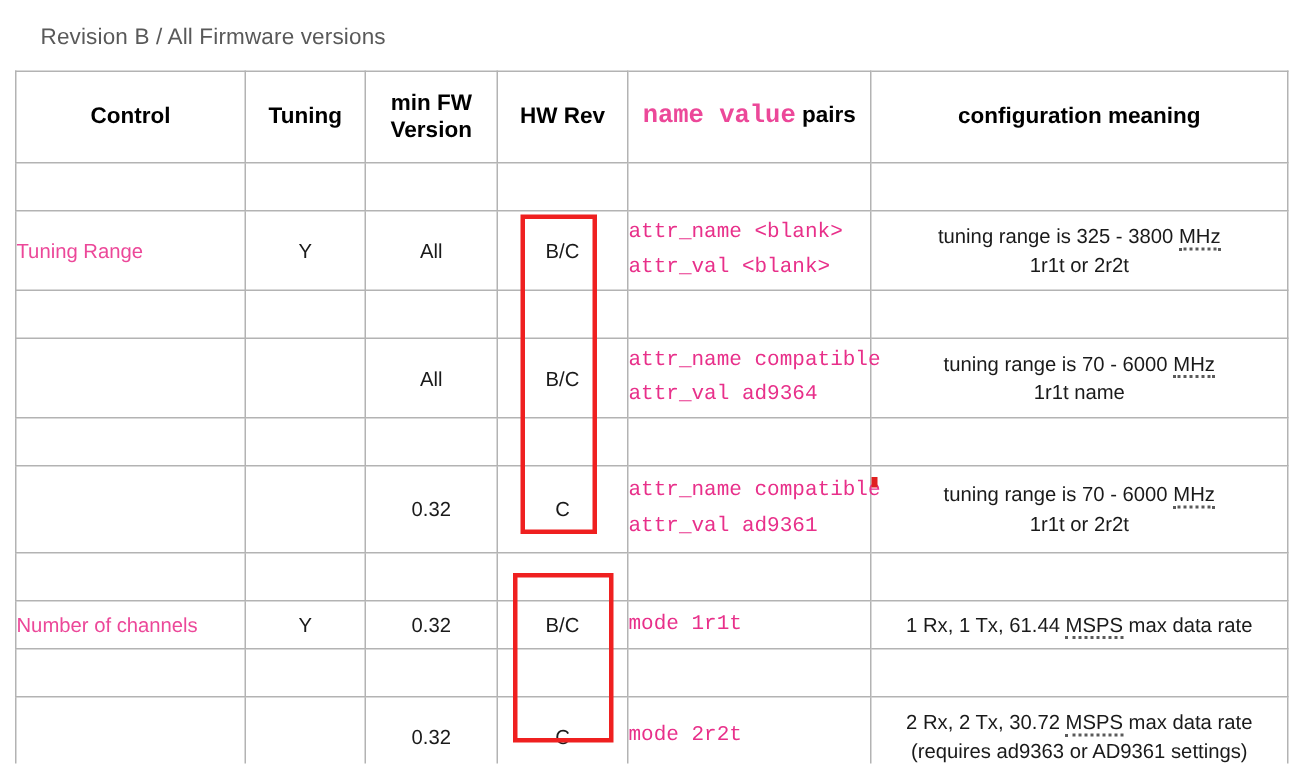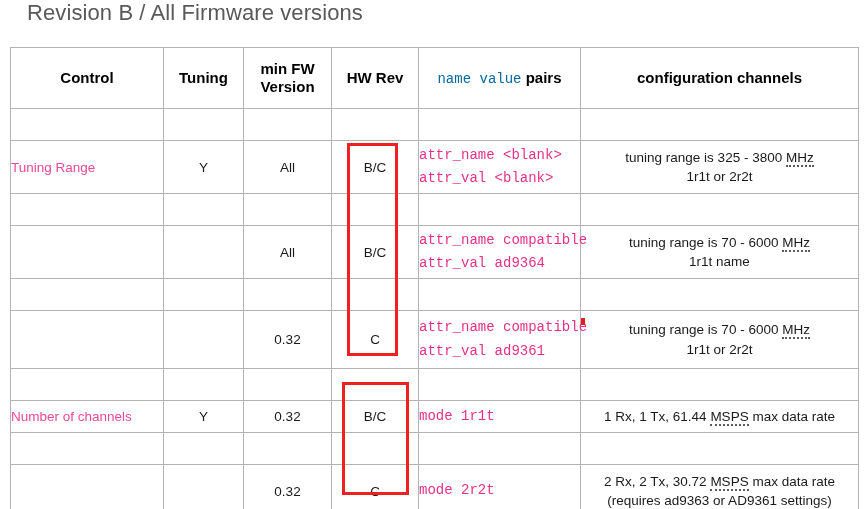--- a/index.html
+++ b/index.html
@@ -21,23 +21,23 @@
     position: relative;
     width: 867px;
     height: 509px;
     background: #ffffff;
   }
 
   
   .doc-title {
     position: absolute;
     left: 27px;
-    top: 0;
+    top: 16px;
     font-family: "Liberation Sans", sans-serif;
-    font-size: 22px;
+    font-size: 15px;
     font-weight: 400;
     color: #595959;
     letter-spacing: 0.1px;
     white-space: nowrap;
   }
 
   
   .table-wrap {
     position: absolute;
     left: 10px;
@@ -70,23 +70,23 @@
     height: 60px;
     font-size: 15px;
     font-weight: bold;
     color: #000000;
     text-align: center;
     line-height: 1.18;
     padding: 0 4px;
   }
   th .hdr-mono {
     font-family: "Liberation Mono", "DejaVu Sans Mono", monospace;
-    font-size: 14px;
-    font-weight: normal;
-    color: #0369a1;
+    font-size: 17px;
+    font-weight: bold;
+    color: #ec4899;
     letter-spacing: 0px;
   }
   th .hdr-bold {
     font-family: "Liberation Sans", sans-serif;
     font-size: 15px;
     font-weight: bold;
     color: #000000;
   }
 
   
@@ -171,21 +171,21 @@
           <th>Control</th>
           <th>Tuning</th>
           <th>
             <span>min FW</span><br>
             <span>Version</span>
           </th>
           <th>HW Rev</th>
           <th>
             <span class="hdr-mono">name value</span><span class="hdr-bold">&nbsp;</span><span class="hdr-bold">pairs</span>
           </th>
-          <th>configuration channels</th>
+          <th>configuration meaning</th>
         </tr>
       </thead>
       <tbody>
 
         <tr class="spacer">
           <td></td>
           <td></td>
           <td></td>
           <td></td>
           <td></td>

